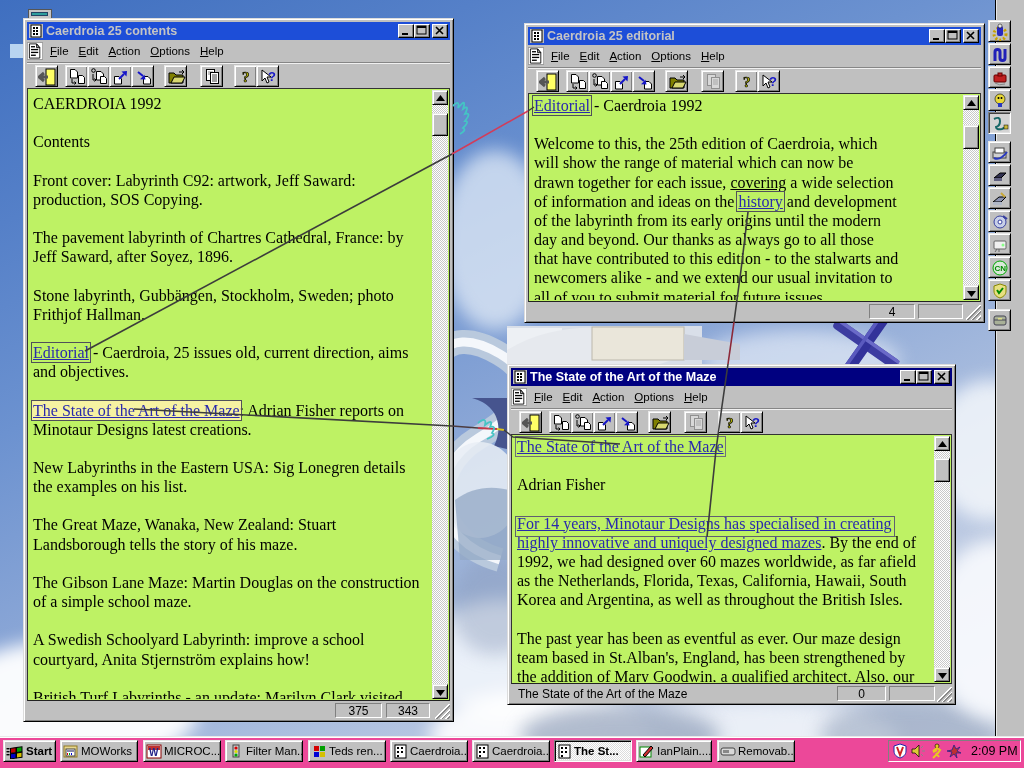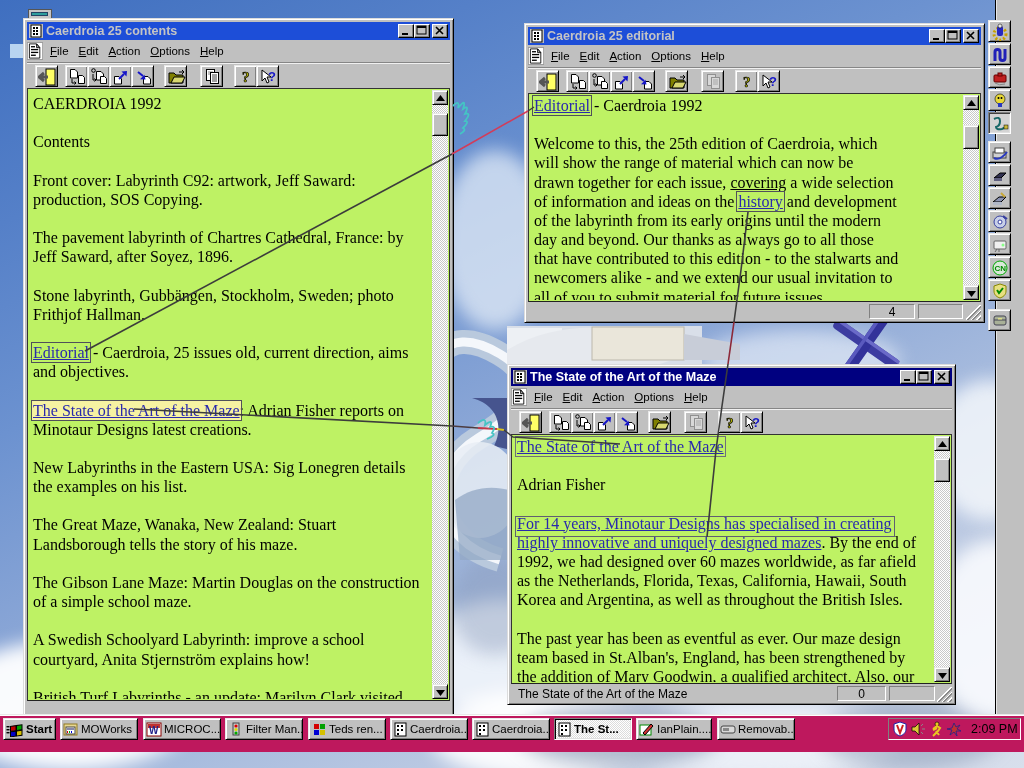--- a/index.html
+++ b/index.html
@@ -36,21 +36,21 @@
 .sth{position:absolute;left:0;width:16px;background:#c0c0c0;border:1px solid;
 border-color:#e8e8e8 #000 #000 #e8e8e8;box-shadow:inset 1px 1px 0 #fff,inset -1px -1px 0 #808080}
 .stat{position:absolute;left:3px;right:3px;bottom:2px;height:17px;font-size:12px;color:#000}
 .sbox{position:absolute;top:1px;height:15px;border:1px solid;border-color:#808080 #fff #fff #808080;
 text-align:center;line-height:14px}
 .grip{position:absolute;right:0;bottom:0;width:15px;height:15px;
 background:linear-gradient(135deg,transparent 46%,#fff 46%,#fff 52%,#898989 52%,#898989 58%,transparent 58%,transparent 64%,#fff 64%,#fff 70%,#898989 70%,#898989 76%,transparent 76%,transparent 82%,#fff 82%,#fff 88%,#898989 88%,#898989 94%,transparent 94%)}
 .lk{color:#2929ad;text-decoration:underline}
 .bx{outline:1px solid #50505a;outline-offset:1px}
 u.k{text-decoration:underline}
-.task{position:absolute;left:0;bottom:16px;width:1024px;height:38px;background:#be185d;
+.task{position:absolute;left:0;bottom:0;width:1024px;height:32px;background:#ec4899;
 border-top:1px solid #e8e8e8;box-shadow:inset 0 1px 0 #fff}
 .tk{position:absolute;top:3px;height:22px;background:#c0c0c0;border:1px solid;
 border-color:#e8e8e8 #000 #000 #e8e8e8;box-shadow:inset 1px 1px 0 #fff,inset -1px -1px 0 #808080;
 font-size:11.5px;display:flex;align-items:center;padding:0 2px;white-space:nowrap;overflow:hidden}
 .tk svg{margin-right:2px;flex:0 0 auto}
 .tk.on{border-color:#808080 #fff #fff #808080;box-shadow:inset 1px 1px 0 #000,inset -1px -1px 0 #dfdfdf;
 background:conic-gradient(#fff 25%,#dcdcdc 0 50%,#fff 0 75%,#dcdcdc 0);background-size:2px 2px;font-weight:bold}
 .tray{position:absolute;right:3px;top:3px;width:133px;height:22px;border:1px solid;
 border-color:#808080 #fff #fff #808080;display:flex;align-items:center;padding-left:3px;font-size:12.5px;white-space:nowrap}
 .tray svg{margin-right:2px}
@@ -231,20 +231,25 @@
           </svg>
         </span>
         <span class="sth" style="top:23px;height:23px"></span>
         <span class="sa" style="bottom:0">
           <svg width="11" height="9" viewBox="0 0 11 9">
             <path d="M5.5 8 L1 2 H10 Z" fill="#000"></path>
           </svg>
         </span>
       </div>
  </div>
+ <div class="stat">
+      <span class="sbox" style="right:68px;width:47px">375</span>
+      <span class="sbox" style="right:20px;width:44px">343</span>
+      <span class="grip"></span>
+    </div>
 </div>
 
 <div class="win" style="left:524px;top:23px;width:461px;height:300px">
  <div class="tb"><svg class="tbi" viewBox="0 0 14 14">
         <rect width="14" height="14" fill="#c0c0c0"></rect>
         <rect x="2" y="1" width="10" height="12" fill="#fff" stroke="#000"></rect>
         <g fill="#000">
           <rect x="4" y="3" width="2" height="2"></rect>
           <rect x="7" y="3" width="2" height="2"></rect>
           <rect x="4" y="6" width="2" height="2"></rect>

